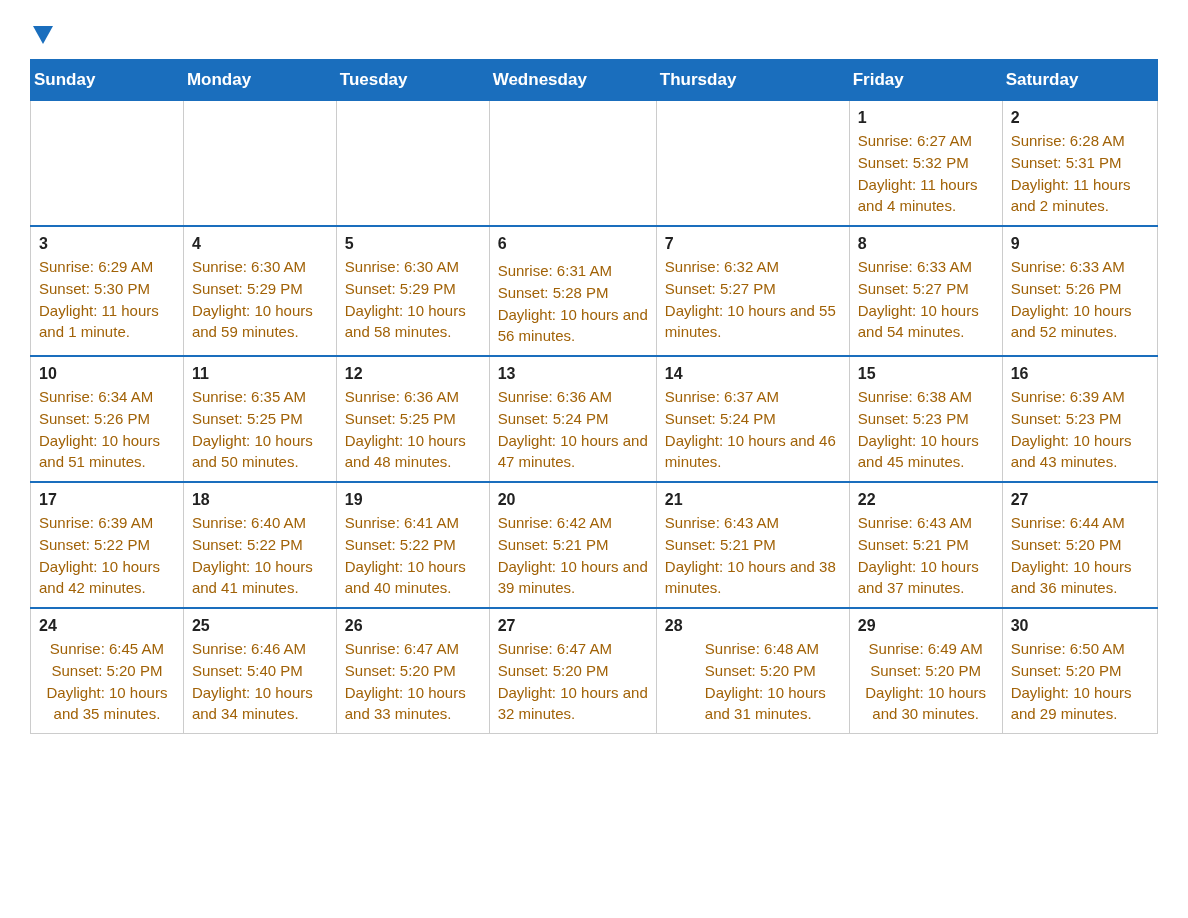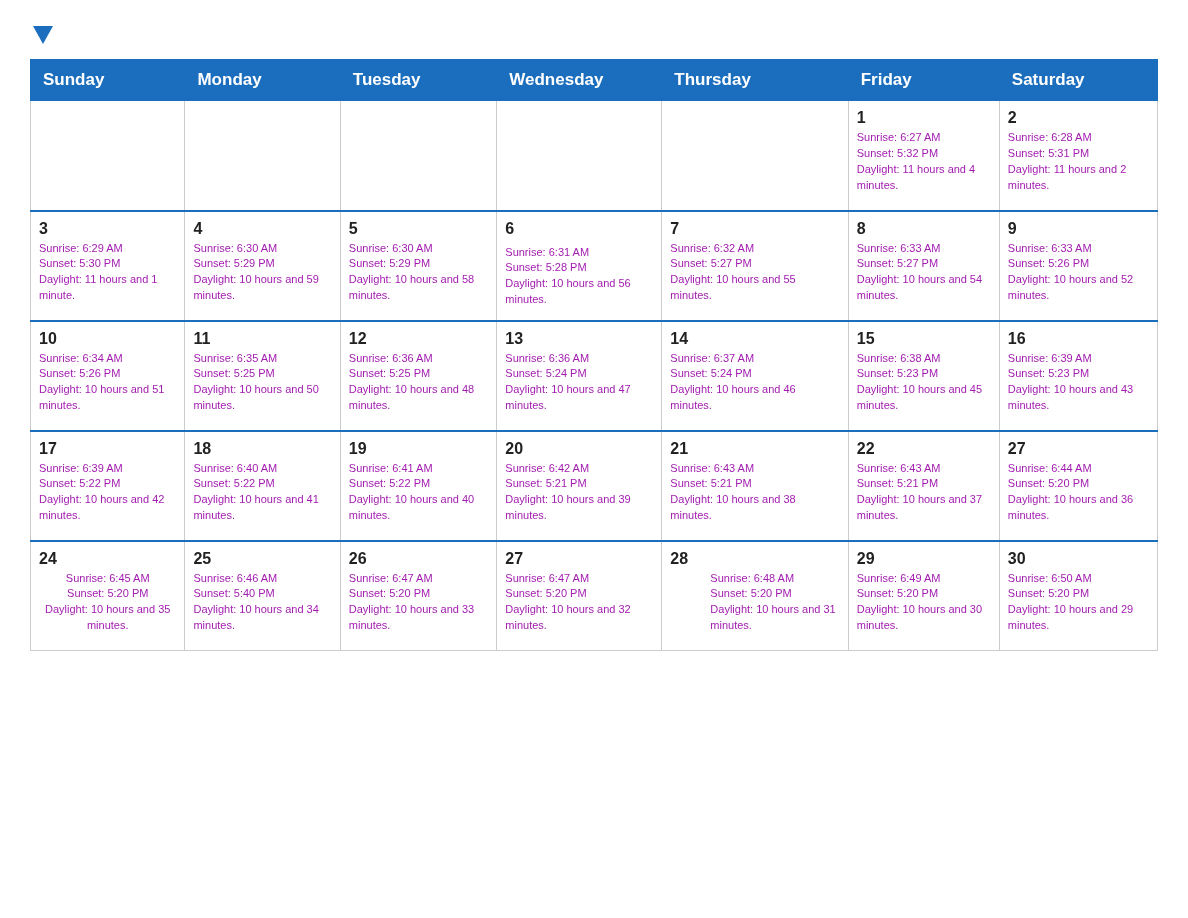--- a/index.html
+++ b/index.html
@@ -60,21 +60,21 @@
     }
     table {
       width: 100%;
       border-collapse: collapse;
     }
     thead tr th {
       background-color: #1a6ebd;
       color: #fff;
       font-size: 17px;
       font-weight: bold;
-      padding: 10px 12px;
+      padding: 10px 3px;
       text-align: left;
       border: 1px solid #1a6ebd;
     }
     tbody tr {
       border-bottom: 2px solid #1a6ebd;
     }
     tbody tr td {
       vertical-align: top;
       padding: 8px 8px;
       font-size: 13px;
@@ -91,22 +91,22 @@
       border-right: 1px solid #ccc;
     }
     .day-number {
       font-size: 16px;
       font-weight: bold;
       color: #222;
       display: block;
       margin-bottom: 3px;
     }
     .cell-info {
-      font-size: 11px;
-      color: #a21caf;
+      font-size: 15px;
+      color: #a16207;
       line-height: 1.45;
     }
     tbody tr:last-child {
       border-bottom: 1px solid #ccc;
     }
   </style>
 </head>
 <body>
 
 <div class="header">
@@ -313,21 +313,21 @@
 Daylight: 10 hours and 32 minutes.</div>
         </td>
         <td>
           <span class="day-number">28</span>
           <div class="cell-info" style="white-space: pre-line; margin-left: 40px;">Sunrise: 6:48 AM
 Sunset: 5:20 PM
 Daylight: 10 hours and 31 minutes.</div>
         </td>
         <td>
           <span class="day-number">29</span>
-          <div class="cell-info" style="white-space: pre-line;">Sunrise: 6:49 AM
+          <div class="cell-info" style="white-space: pre-line; text-align: center;">Sunrise: 6:49 AM
 Sunset: 5:20 PM
 Daylight: 10 hours and 30 minutes.</div>
         </td>
         <td>
           <span class="day-number">30</span>
           <div class="cell-info" style="white-space: pre-line;">Sunrise: 6:50 AM
 Sunset: 5:20 PM
 Daylight: 10 hours and 29 minutes.</div>
         </td>
       </tr>

